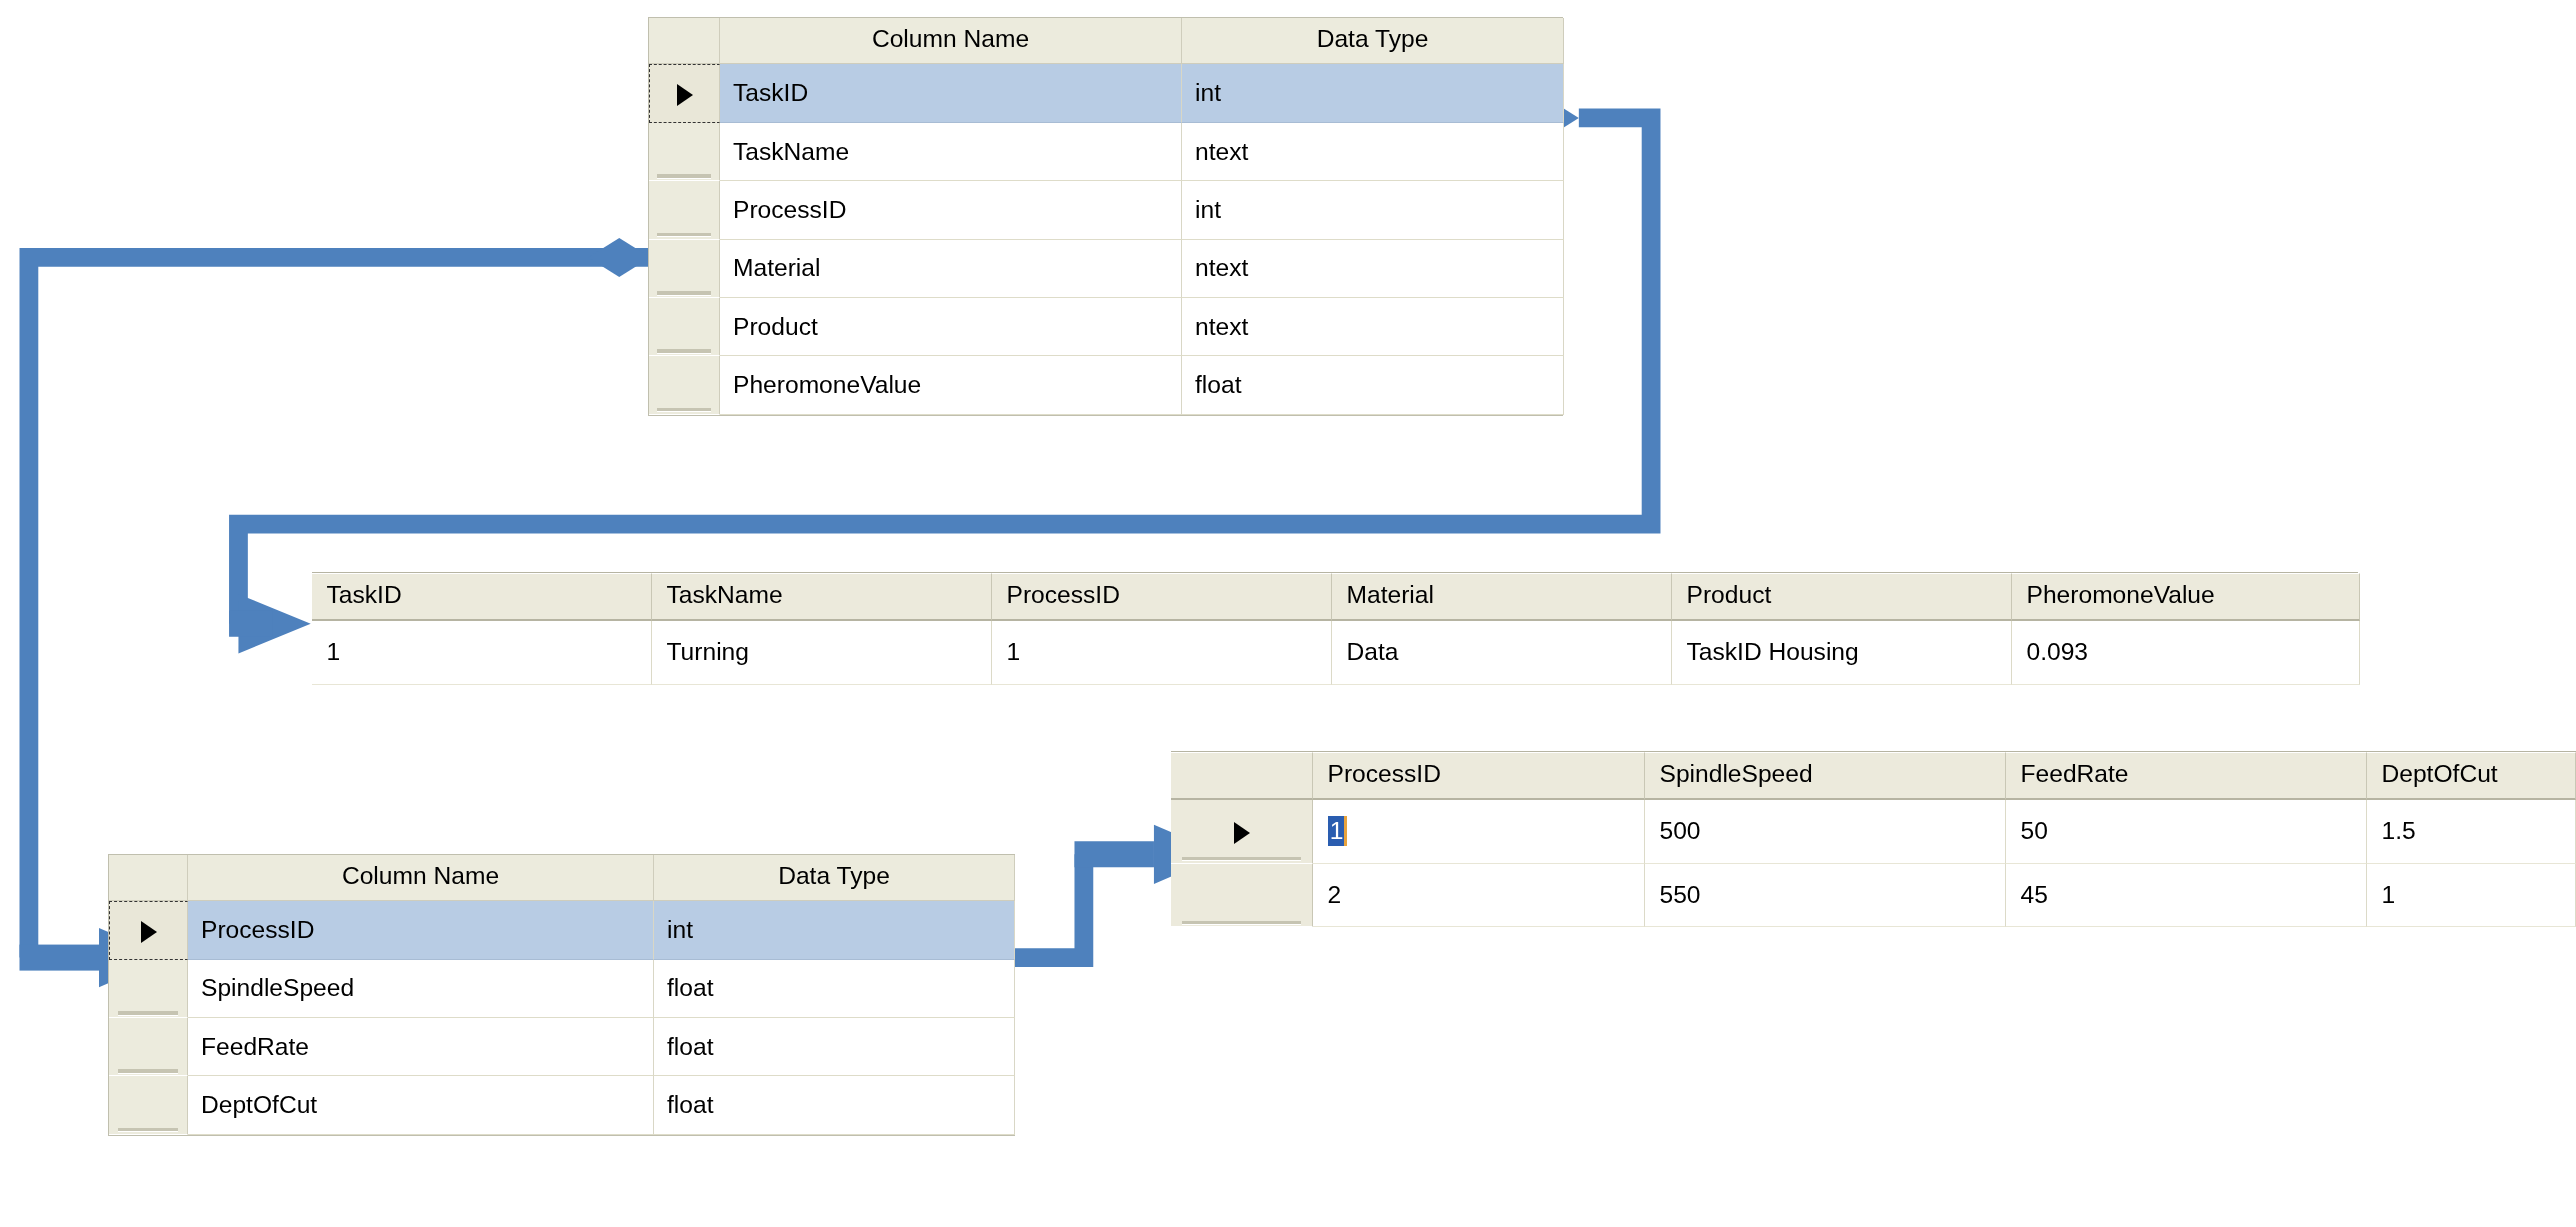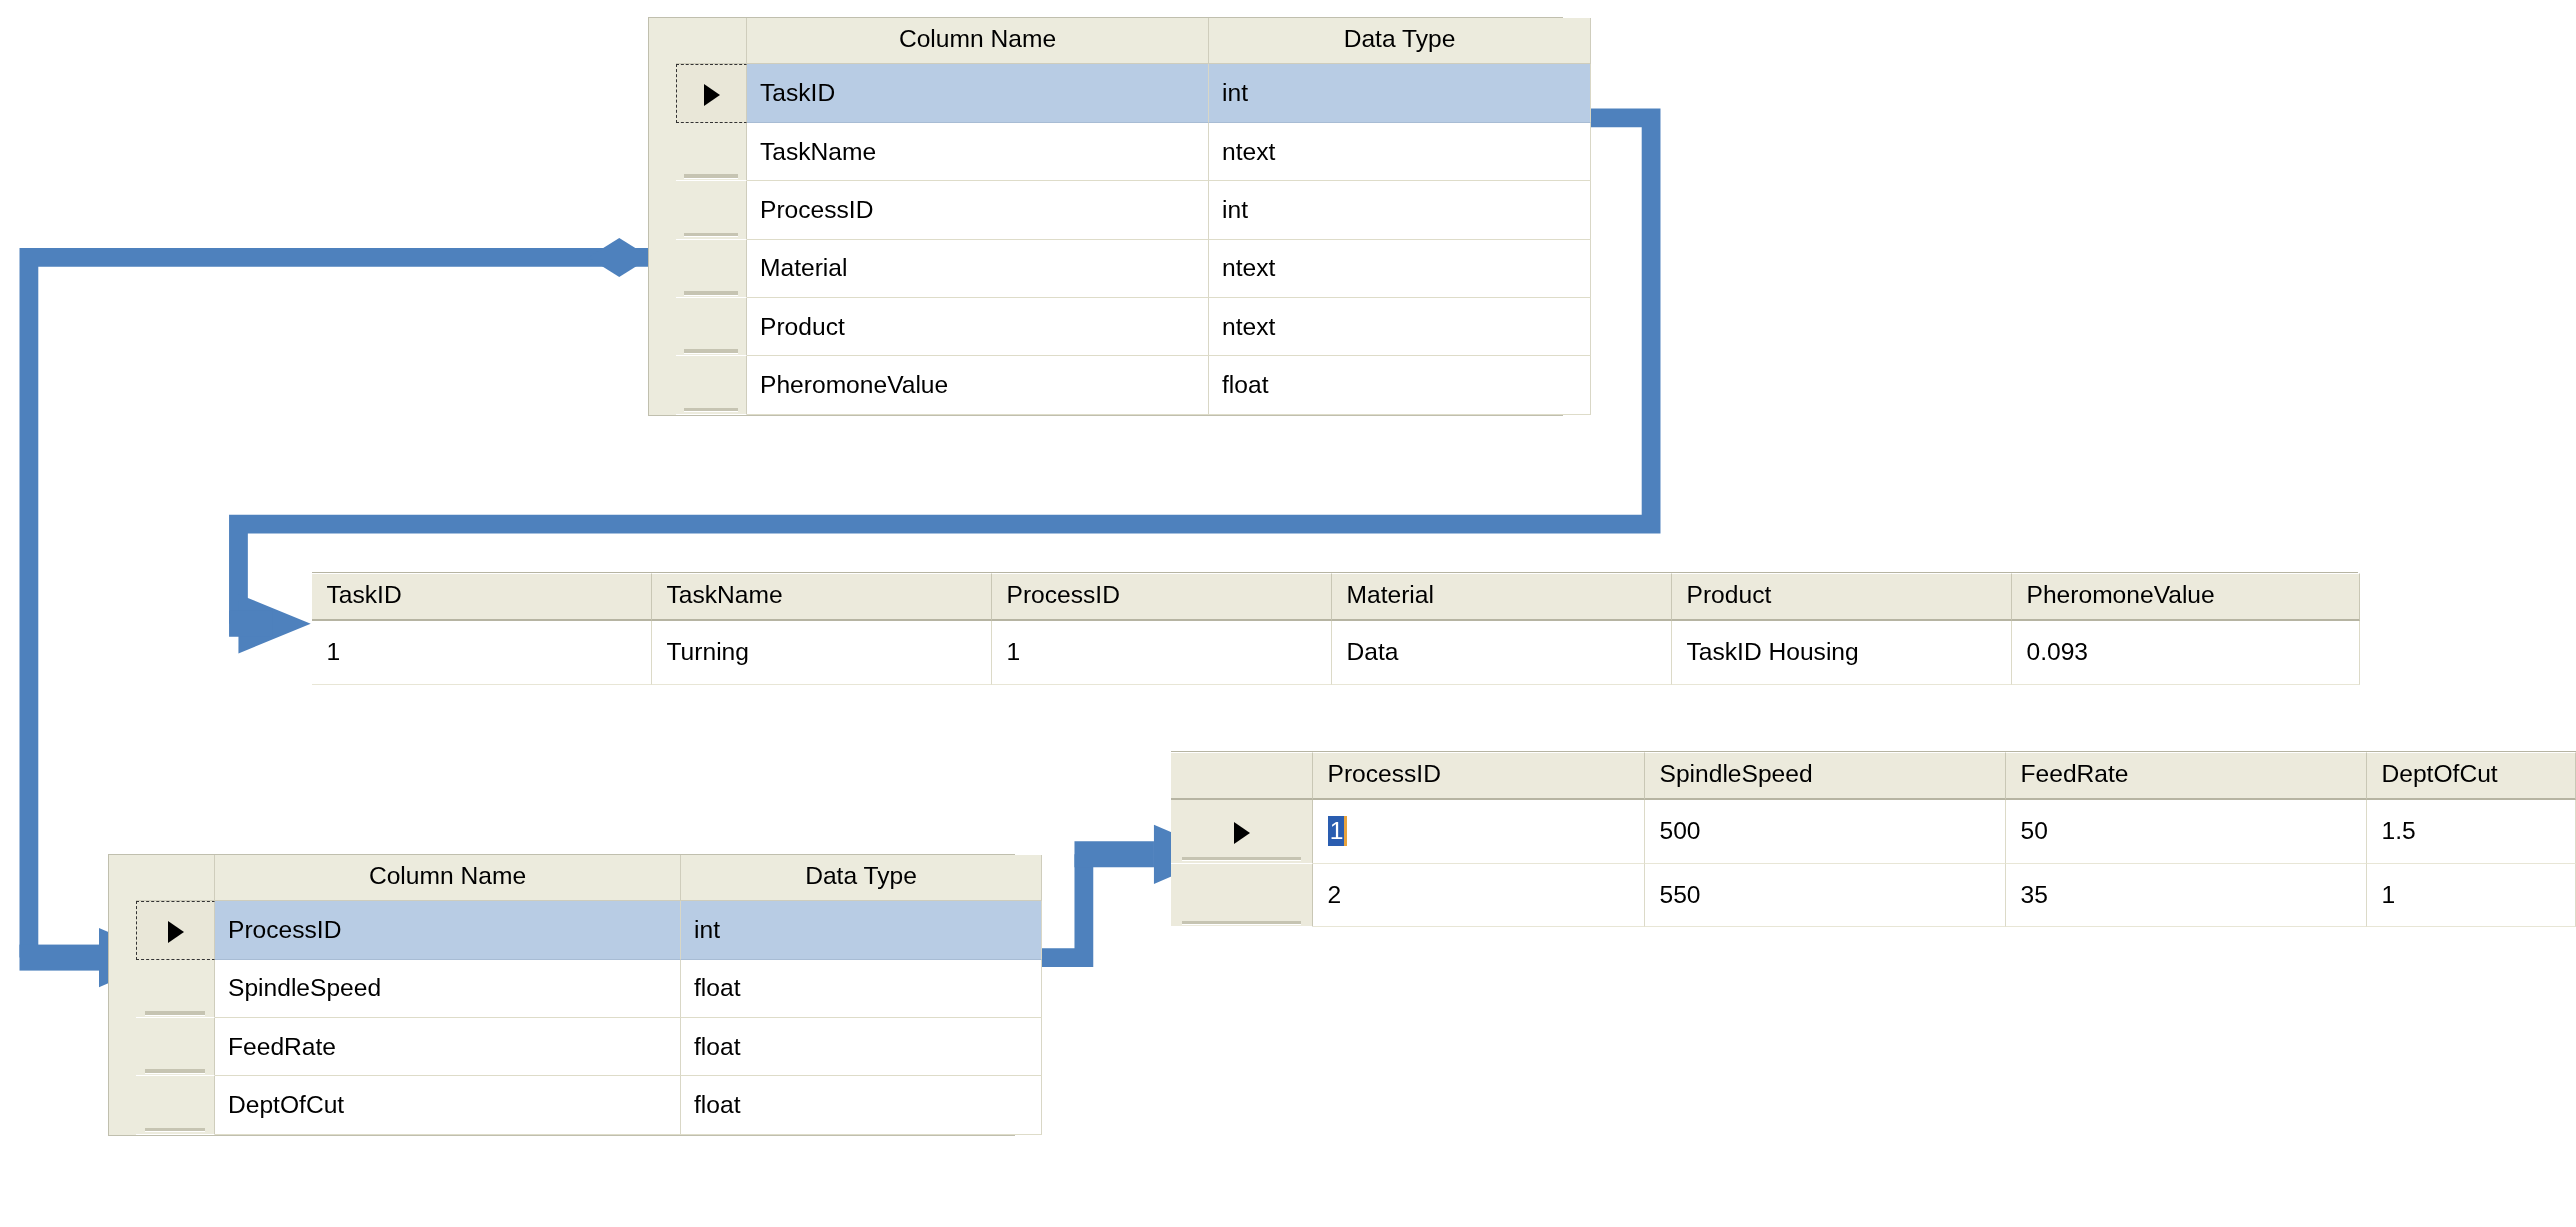--- a/index.html
+++ b/index.html
@@ -39,21 +39,20 @@
   .grid table {
     border-collapse: collapse;
     width: 100%;
     table-layout: fixed;
   }
 
   
   .designer {
     border: 0.7px solid #c0bfae;
     background: #ecebdd;
-    padding-left: 27px;
   }
   .designer table { border-collapse: separate; border-spacing: 0; }
   .designer th {
     background: #ecebdd;
     font-weight: normal;
     font-size: 24.6px;
     text-align: center;
     padding: 7.2px 0 10px 0;
     border-right: 0.7px solid #cfcdbc;
     border-bottom: 1.4px solid #cfcdbc;
@@ -326,21 +325,21 @@
           <td>50</td>
           <td>1.5</td>
           <td></td>
         </tr>
         <tr>
           <td class="gutter">
               <span class="notch"></span>
             </td>
           <td>2</td>
           <td>550</td>
-          <td>35</td>
+          <td>45</td>
           <td>1</td>
           <td></td>
         </tr>
       </tbody>
     </table>
   </div>
 
   <div class="grid designer" id="process-designer" style="left:108px; top:854px; width:907px;">
     <table>
       <colgroup>

